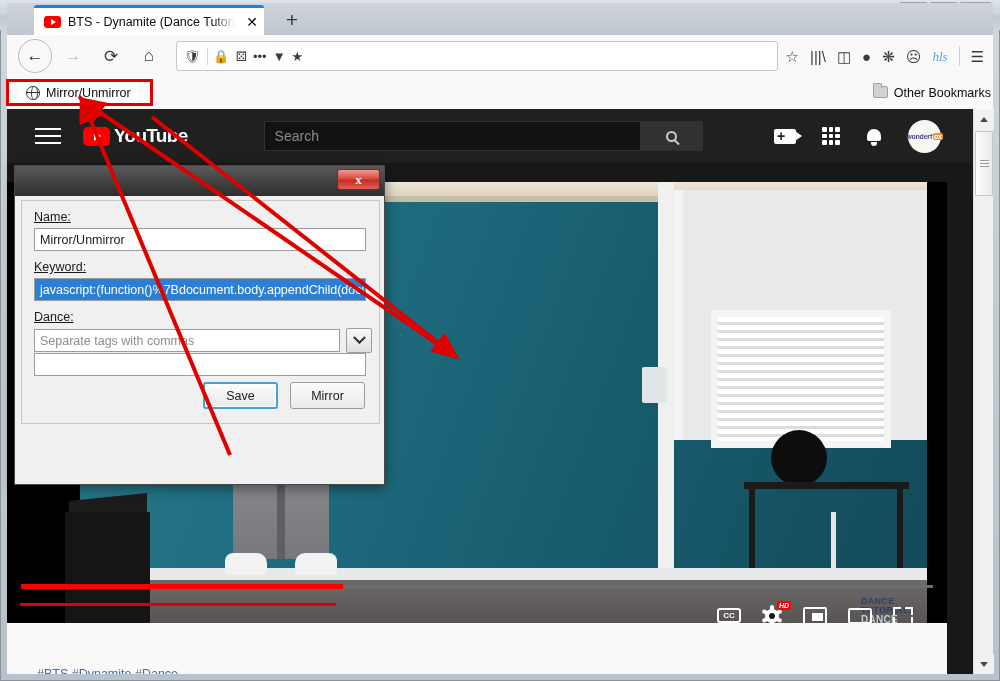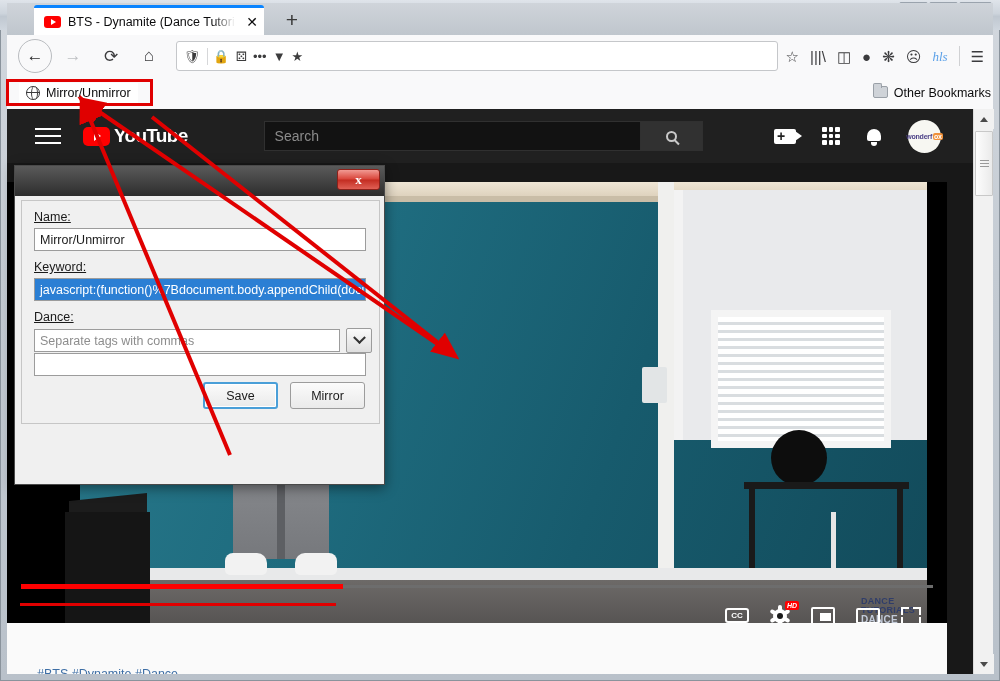--- a/index.html
+++ b/index.html
@@ -243,21 +243,21 @@
   .ctrl-left { display:flex; align-items:center; gap: 22px; padding-left: 26px; }
   .play-ico { width:0; height:0; border-left: 17px solid #fff; border-top: 10px solid transparent; border-bottom: 10px solid transparent;}
   .next-ico { position:relative; width: 18px; height: 17px; }
   .next-ico::before { content:""; position:absolute; left:0; top:0; border-left: 12px solid #fff; border-top: 8.5px solid transparent; border-bottom: 8.5px solid transparent;}
   .next-ico::after { content:""; position:absolute; right:0; top:0; width:3px; height:17px; background:#fff;}
   .vol-ico { position:relative; width: 23px; height: 18px; }
   .vol-ico::before { content:""; position:absolute; left:0; top:5px; width:7px; height:8px; background:#fff;}
   .vol-ico::after { content:""; position:absolute; left:5px; top:0; border-right: 9px solid #fff; border-top: 9px solid transparent; border-bottom: 9px solid transparent;}
   .vol-waves { position:absolute; left:16px; top:3px; width:8px; height:12px; border: 2px solid #fff; border-left:0; border-radius: 0 8px 8px 0;}
   .time-text { font-size: 13.5px; color:#fff; margin-left: 4px; letter-spacing: .3px; }
-  .ctrl-right { margin-left:auto; display:flex; align-items:center; gap: 21px; padding-right: 26px; }
+  .ctrl-right { margin-left:auto; display:flex; align-items:center; gap: 21px; padding-right: 34px; }
   .cc-ico { width: 24px; height: 15px; border: 2px solid #fff; border-radius: 3px; font-size: 8px; display:flex; align-items:center; justify-content:center; font-weight:700; letter-spacing:0;}
   .gear-ico { position:relative; width: 20px; height: 20px; }
   .gear-ico .gc { position:absolute; left:3px; top:3px; width:14px; height:14px; background:#fff; border-radius:50%; }
   .gear-ico .gc::after { content:""; position:absolute; left:4px; top:4px; width:6px; height:6px; background:#1a1a1a; border-radius:50%;}
   .gear-ico .sp { position:absolute; left:8px; top:-1px; width:4px; height:22px; background:#fff; border-radius:2px;}
   .gear-ico .sp2 { transform: rotate(60deg); }
   .gear-ico .sp3 { transform: rotate(120deg); }
   .hd-badge { position:absolute; right:-9px; top:-5px; background:#ff0000; color:#fff; font-size:7px; font-weight:700; padding:1px 2px; border-radius:2px; letter-spacing:0;}
   .mini-ico { width: 24px; height: 18px; border: 2px solid #fff; border-radius:2px; position:relative;}
   .mini-ico::after { content:""; position:absolute; right:2px; bottom:2px; width:11px; height:8px; background:#fff;}

